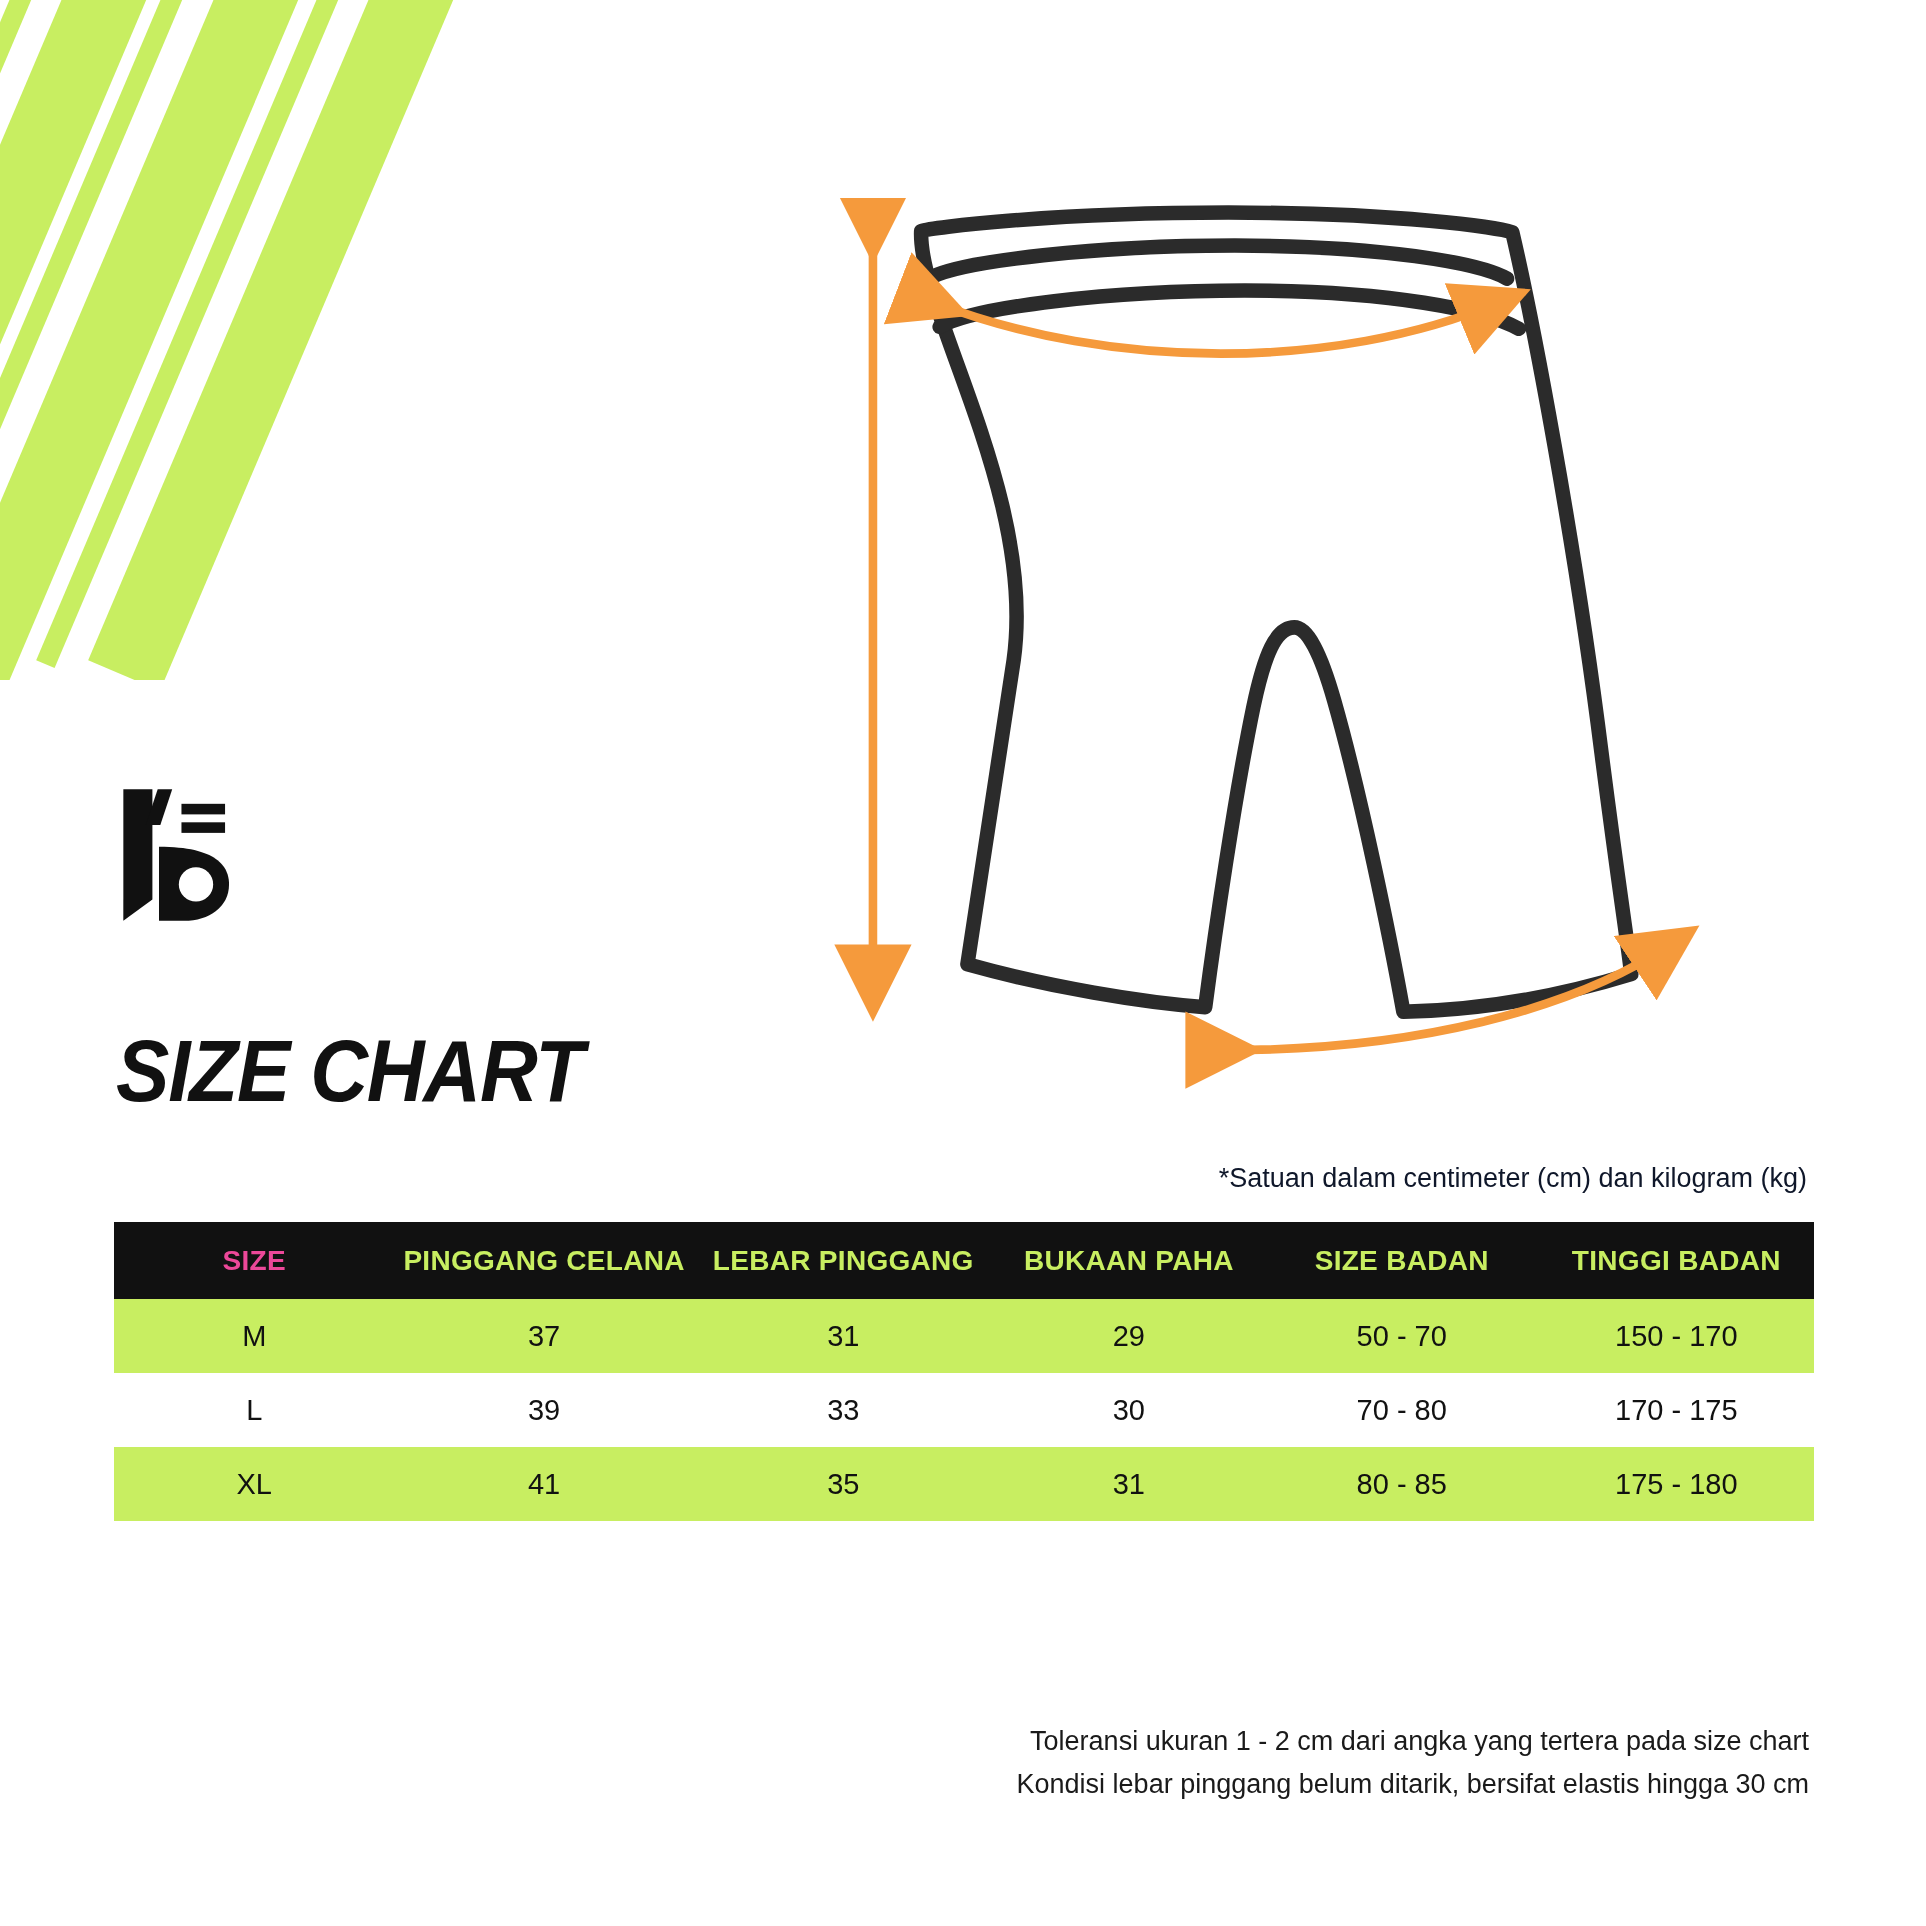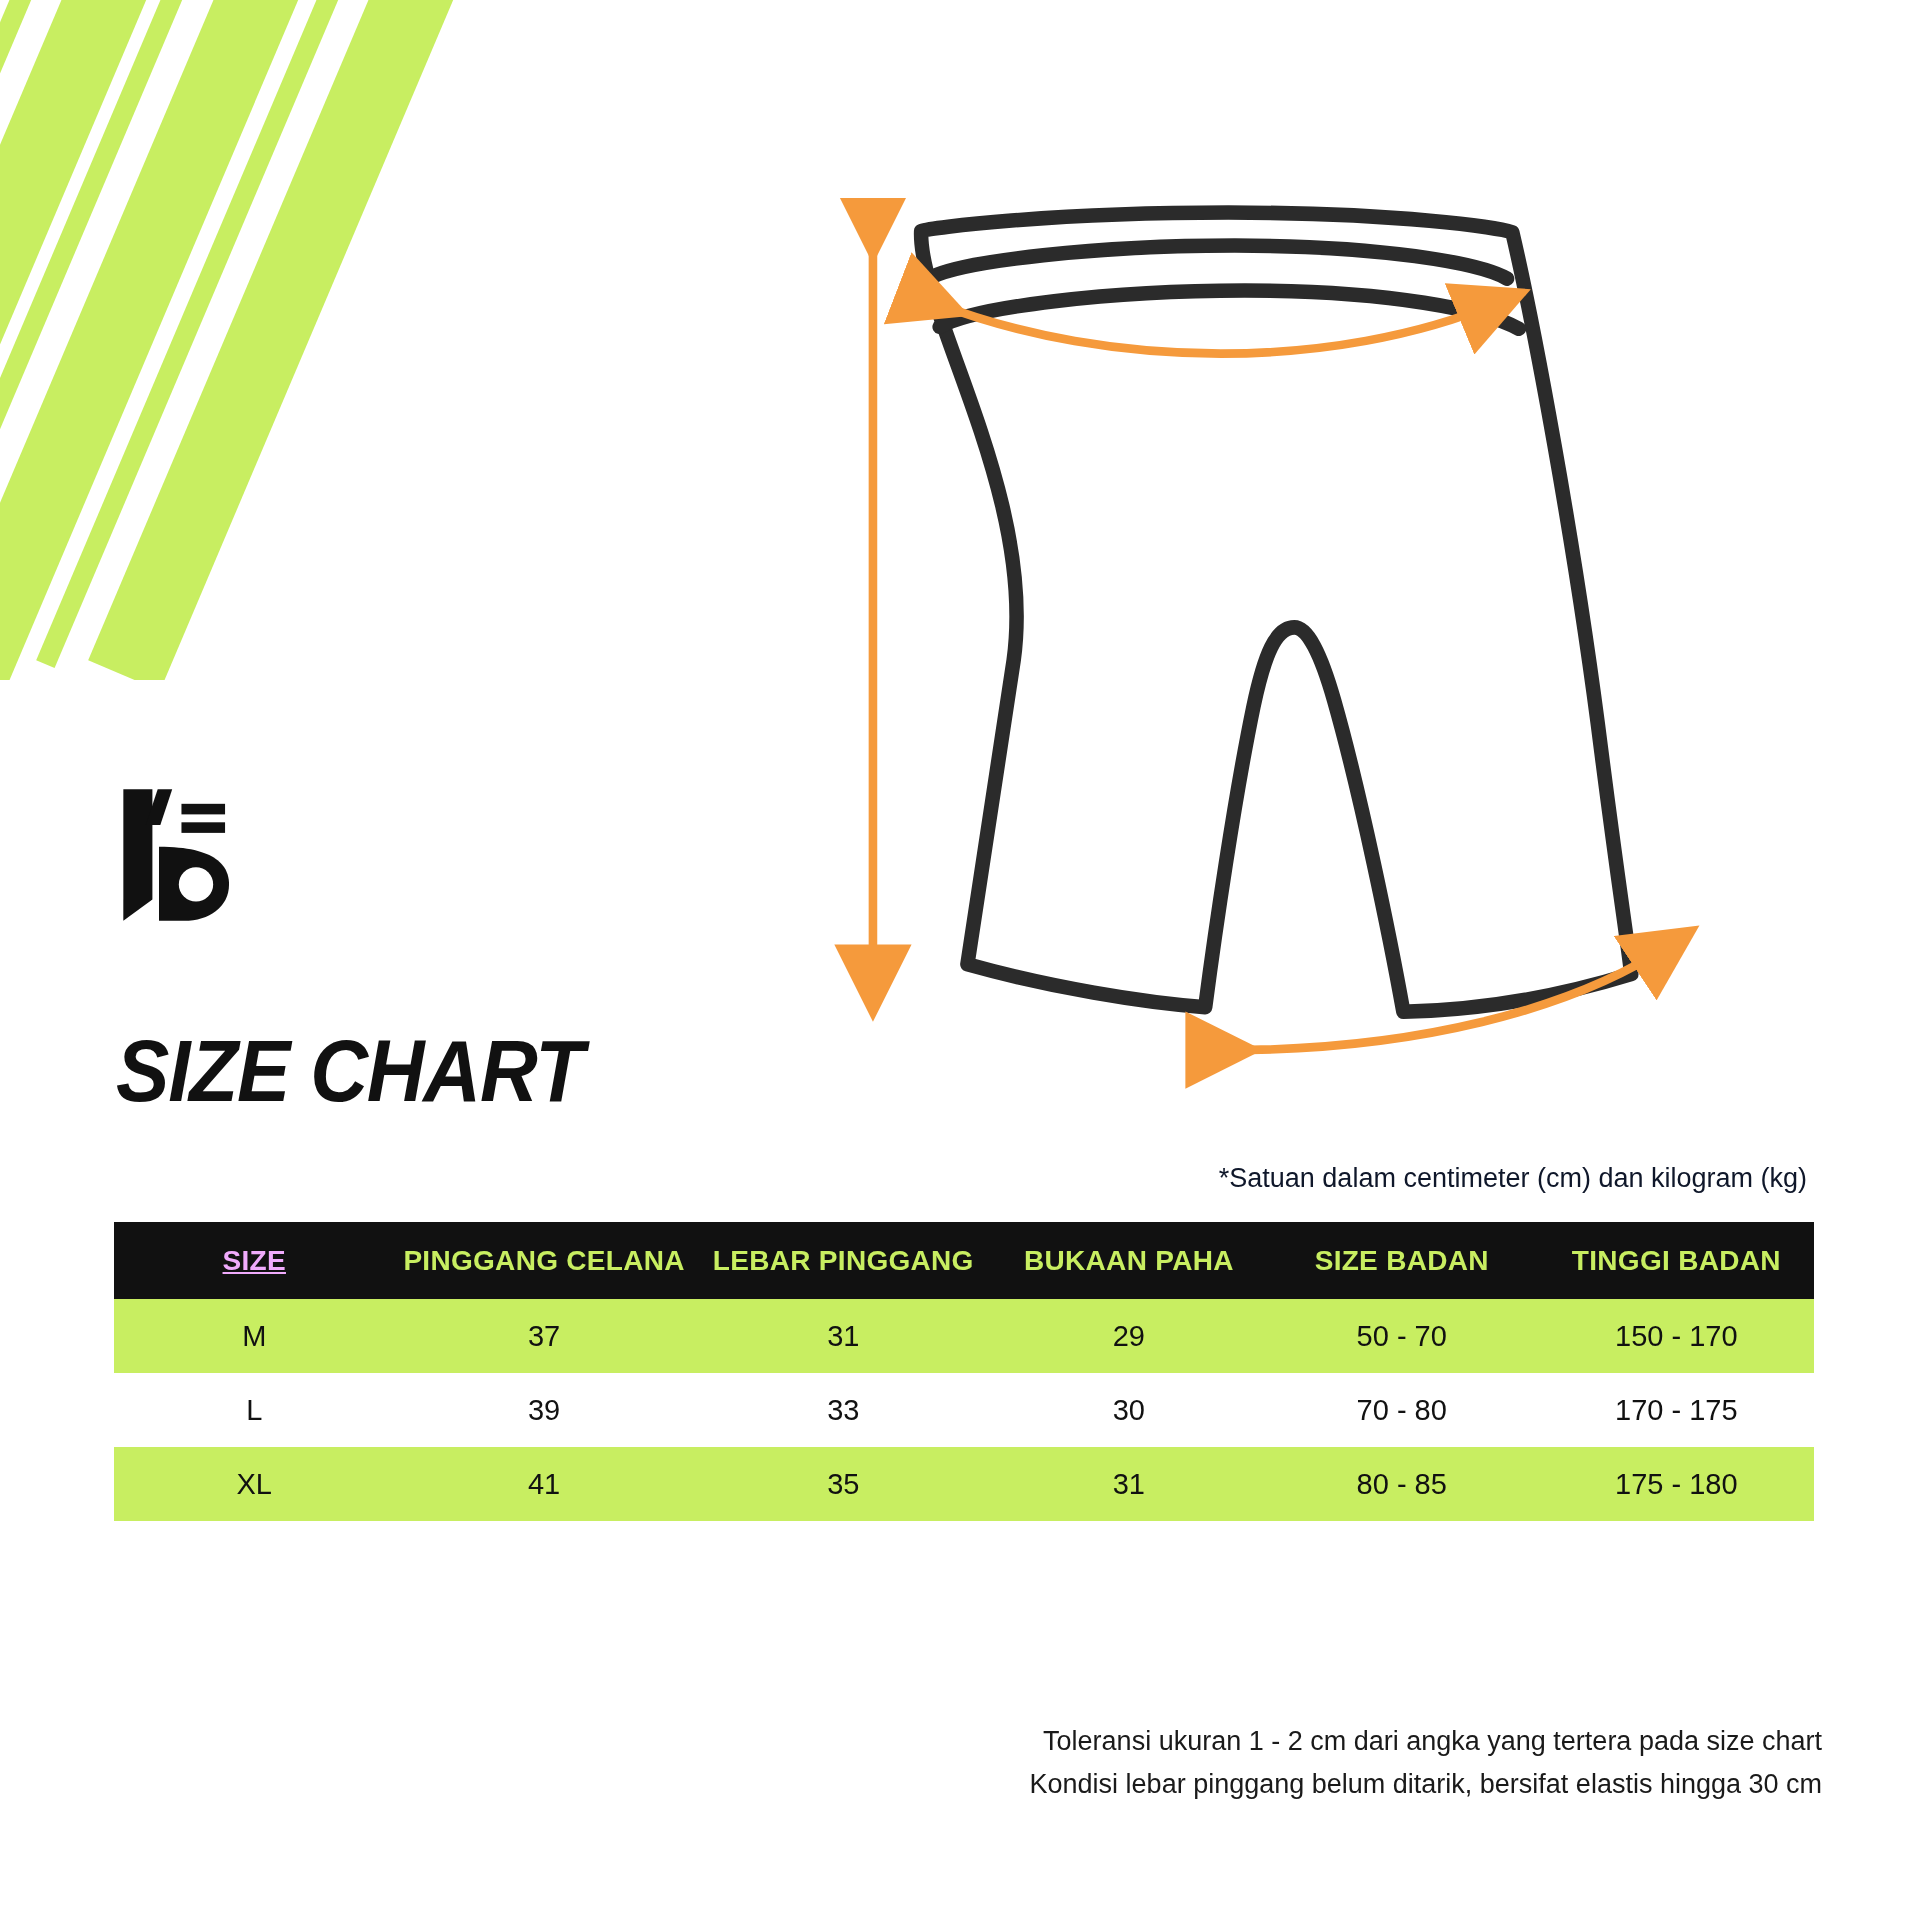--- a/index.html
+++ b/index.html
@@ -97,41 +97,41 @@
   thead th {
     background: #111111;
     color: #c8ee61;
     font-size: 28px;
     font-weight: 700;
     line-height: 1.15;
     padding: 22.5px 4px;
     text-align: center;
     letter-spacing: 0.3px;
   }
-  thead th.size-col { color: #f0abfc; text-decoration: underline; }
+  thead th.size-col { color: #ec4899; }
   tbody td {
     font-size: 29px;
     color: #111111;
     text-align: center;
     padding: 20.5px 4px;
     font-weight: 400;
   }
   tbody tr.alt td { background: #c8ee61; }
   tbody tr.plain td { background: #ffffff; }
   col.c1 { width: 16.5%; }
   col.c2 { width: 17.6%; }
   col.c3 { width: 17.6%; }
   col.c4 { width: 16.0%; }
   col.c5 { width: 16.1%; }
   col.c6 { width: 16.2%; }
 
   
   .footer-notes {
     position: absolute;
-    right: 104px;
+    right: 117px;
     top: 1720px;
     text-align: right;
     font-size: 27px;
     line-height: 1.6;
     color: #1a1a1a;
   }
   .footer-notes div { white-space: nowrap; }
 </style>
 </head>
 <body>

